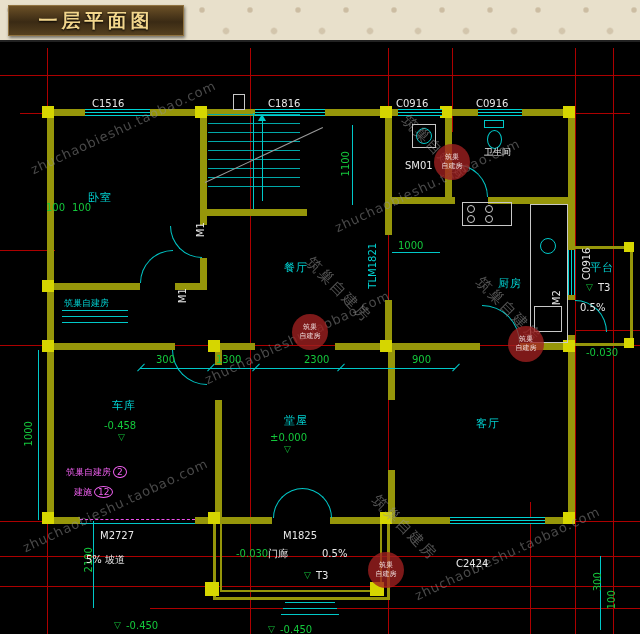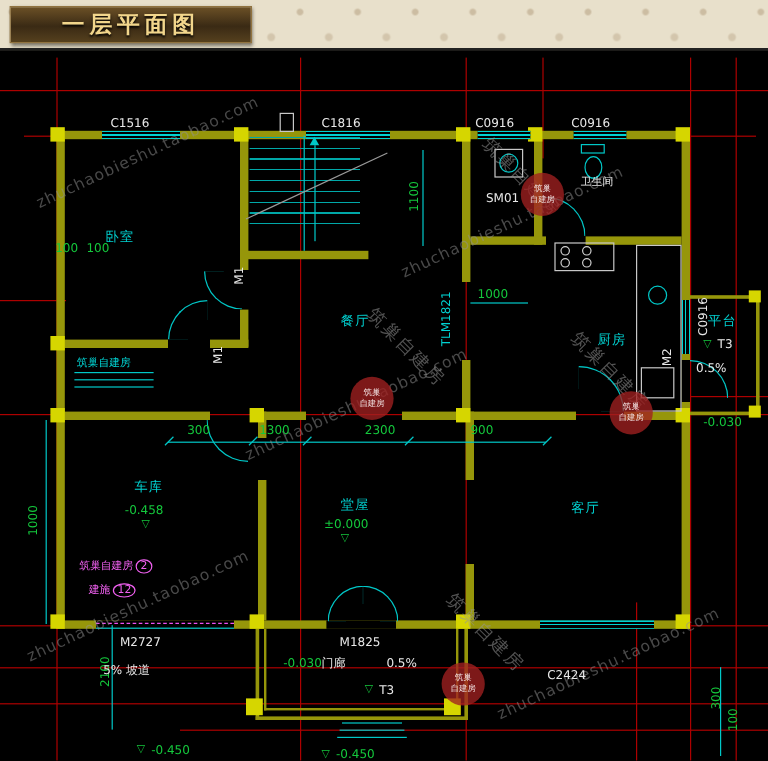--- a/index.html
+++ b/index.html
@@ -1,19 +1,19 @@
 <!DOCTYPE html>
 <html><head>
 <meta charset="utf-8">
 <style>
 *{margin:0;padding:0;box-sizing:border-box}
 html,body{width:640px;height:634px;background:#111;font-family:"DejaVu Sans",sans-serif;overflow:hidden}
 #page{position:relative;width:640px;height:634px;background:#000;overflow:hidden}
 #banner{position:absolute;left:0;top:0;width:640px;height:42px;background-color:#e8e0cb;background-image:radial-gradient(circle at 10px 10px,rgba(185,165,135,.6) 2px,transparent 3.5px),radial-gradient(circle at 34px 31px,rgba(185,165,135,.45) 2.5px,transparent 4px);background-size:48px 42px;border-bottom:2px solid #222}
-#titlebox{position:absolute;left:8px;top:5px;width:202px;height:31px;background:linear-gradient(180deg,#6b5026 0%,#3a2a14 55%,#55401e 100%);border:1px solid #907340;display:flex;align-items:center;justify-content:center;color:#f2d68c;font-size:19px;font-weight:bold;letter-spacing:4px;text-shadow:0 1px 2px #000;box-shadow:1px 2px 3px rgba(0,0,0,.5)}
+#titlebox{position:absolute;left:8px;top:5px;width:176px;height:31px;background:linear-gradient(180deg,#6b5026 0%,#3a2a14 55%,#55401e 100%);border:1px solid #907340;display:flex;align-items:center;justify-content:center;color:#f2d68c;font-size:19px;font-weight:bold;letter-spacing:4px;text-shadow:0 1px 2px #000;box-shadow:1px 2px 3px rgba(0,0,0,.5)}
 #cad{position:absolute;left:0;top:42px;width:640px;height:592px;background:#000}
 #cad i,#cad b{position:absolute;display:block}
 i.red{background:#ad0000}
 i.cyl{background:#00c8c8}
 i.yw{background:#96960a}
 i.col{background:#d6d600}
 i.blk{background:#000}
 i.winh{background-color:#000;background-image:repeating-linear-gradient(to bottom,#00d2d2 0 1px,transparent 1px 3px)}
 i.winv{background-color:#000;background-image:repeating-linear-gradient(to right,#00d2d2 0 1px,transparent 1px 3px)}
 i.tread{background-image:repeating-linear-gradient(to bottom,#00a8a8 0 1px,transparent 1px 9px)}
@@ -237,21 +237,21 @@
     <span class="t cy sm" style="left:64px;top:256px">筑巢自建房</span>
     <span class="t whi" style="left:268px;top:506px">门廊</span>
 
     <span class="t gr" style="left:46px;top:160px">100</span>
     <span class="t gr" style="left:72px;top:160px">100</span>
     <span class="t gr rot" style="left:16px;top:386px">1000</span>
     <span class="t gr rot" style="left:76px;top:512px">2100</span>
     <span class="t gr" style="left:156px;top:312px">300</span>
     <span class="t gr" style="left:216px;top:312px">1300</span>
     <span class="t gr" style="left:304px;top:312px">2300</span>
-    <span class="t gr" style="left:392px;top:312px">900</span>
+    <span class="t gr" style="left:412px;top:312px">900</span>
     <span class="t gr rot" style="left:333px;top:116px">1100</span>
     <span class="t gr" style="left:398px;top:198px">1000</span>
     <span class="t gr rot" style="left:588px;top:534px">300</span>
     <span class="t gr rot" style="left:602px;top:552px">100</span>
 
     <span class="t gr" style="left:270px;top:390px">±0.000</span>
     <span class="t tri" style="left:284px;top:402px">▽</span>
     <span class="t gr" style="left:104px;top:378px">-0.458</span>
     <span class="t tri" style="left:118px;top:390px">▽</span>
     <span class="t gr" style="left:586px;top:305px">-0.030</span>

